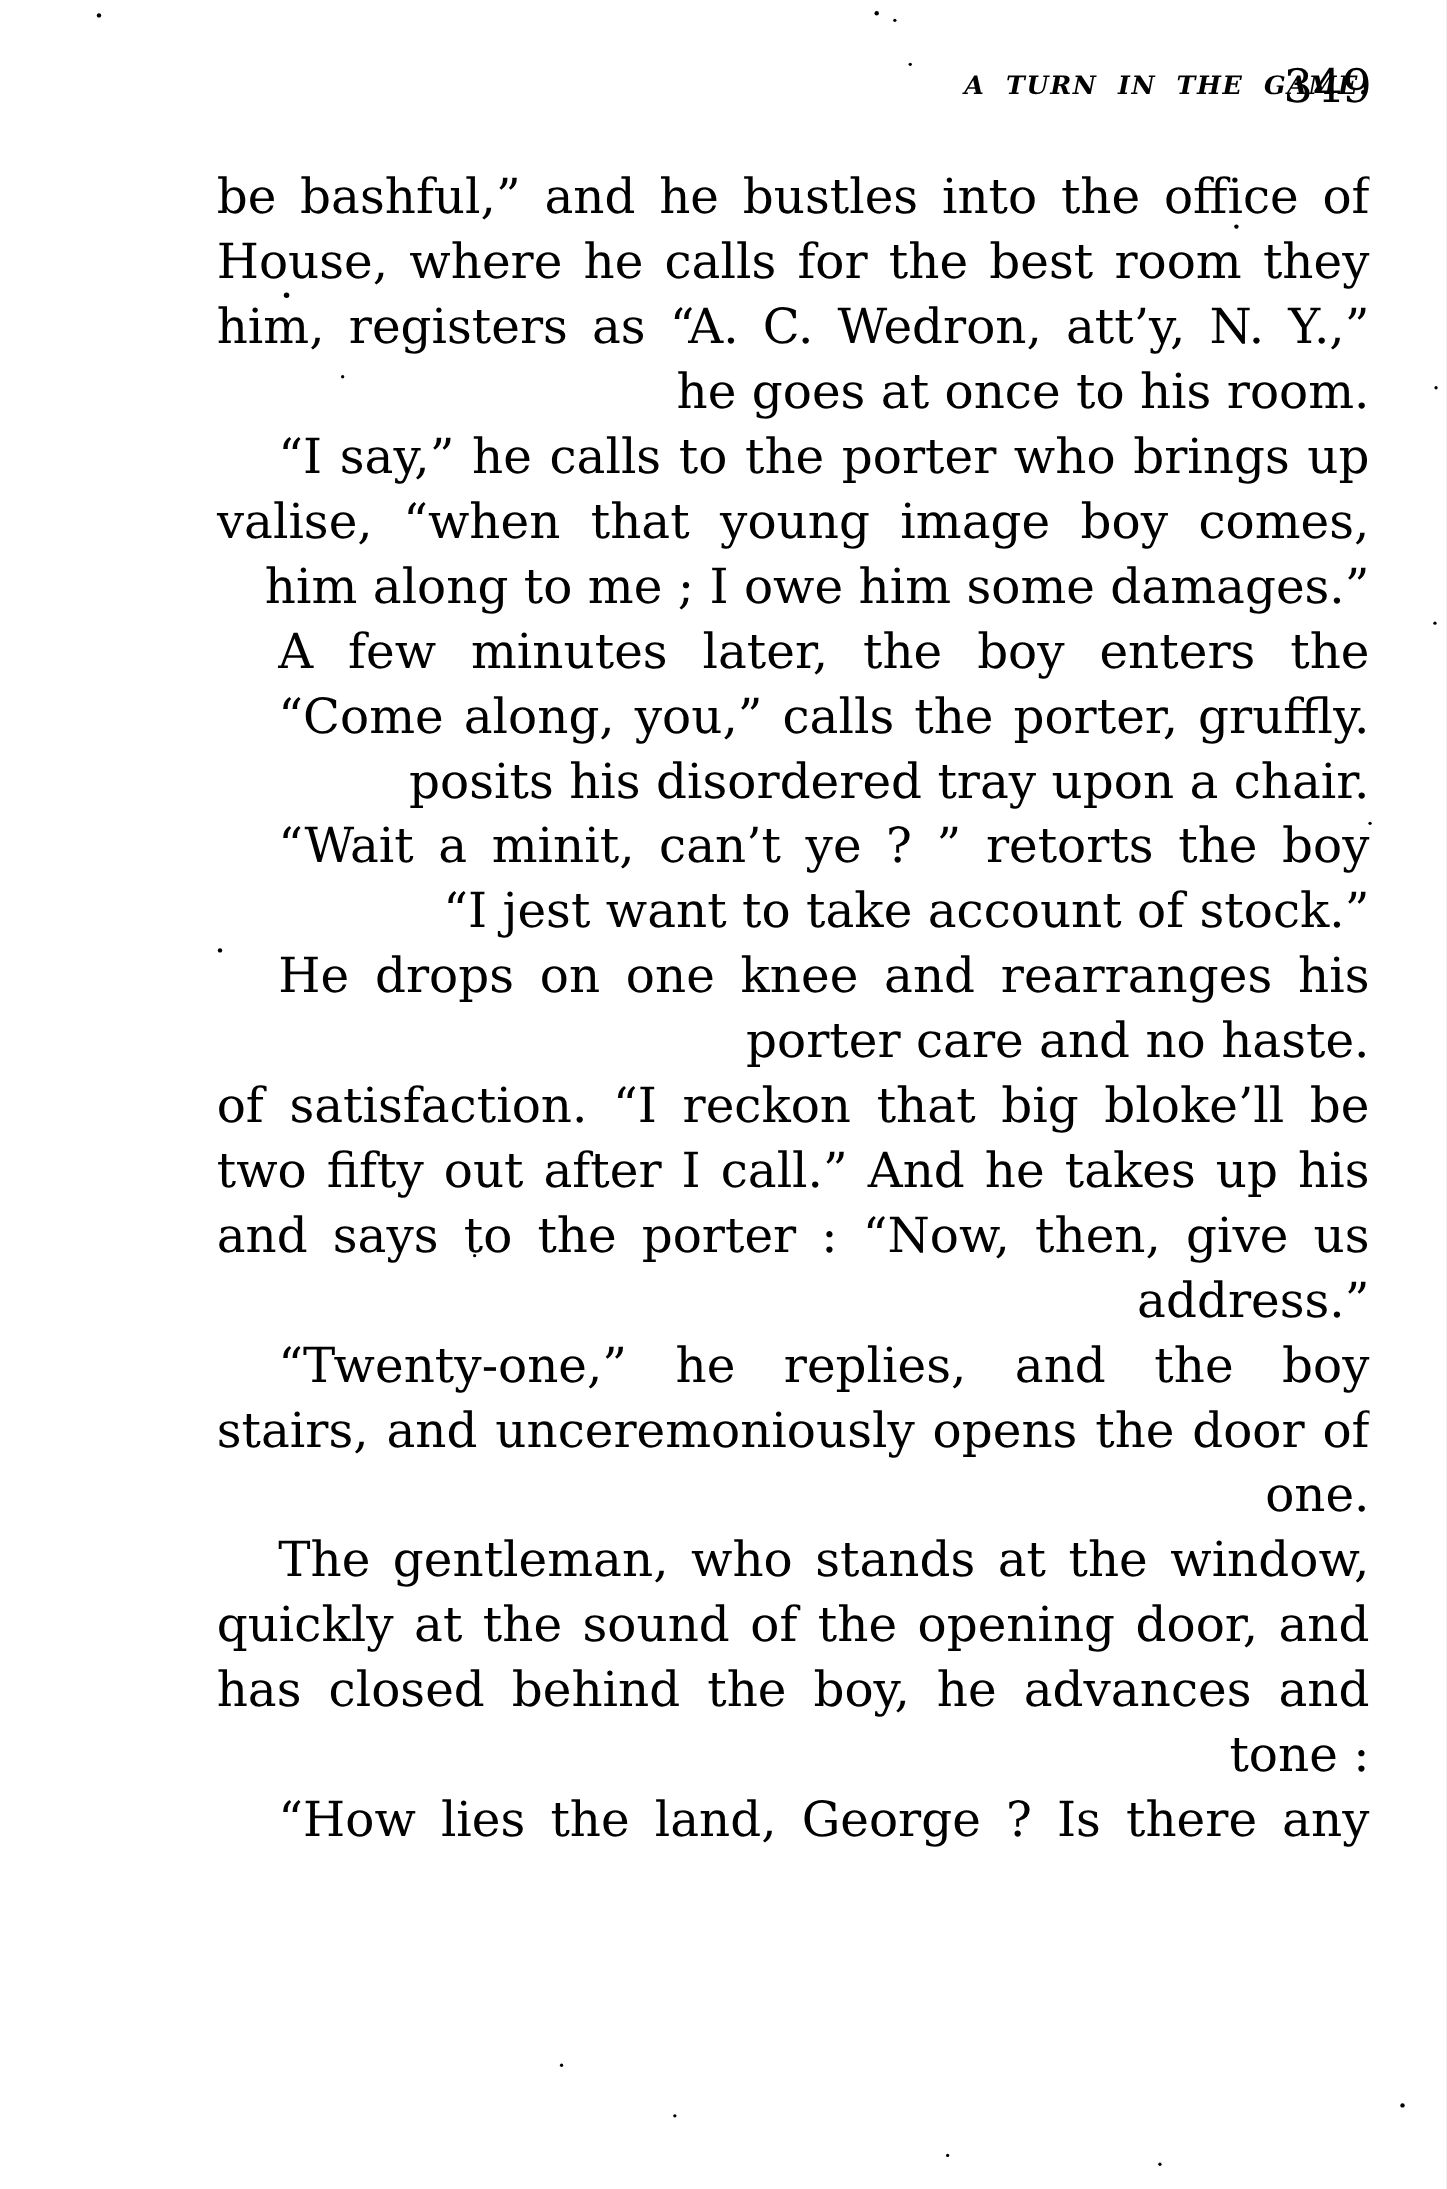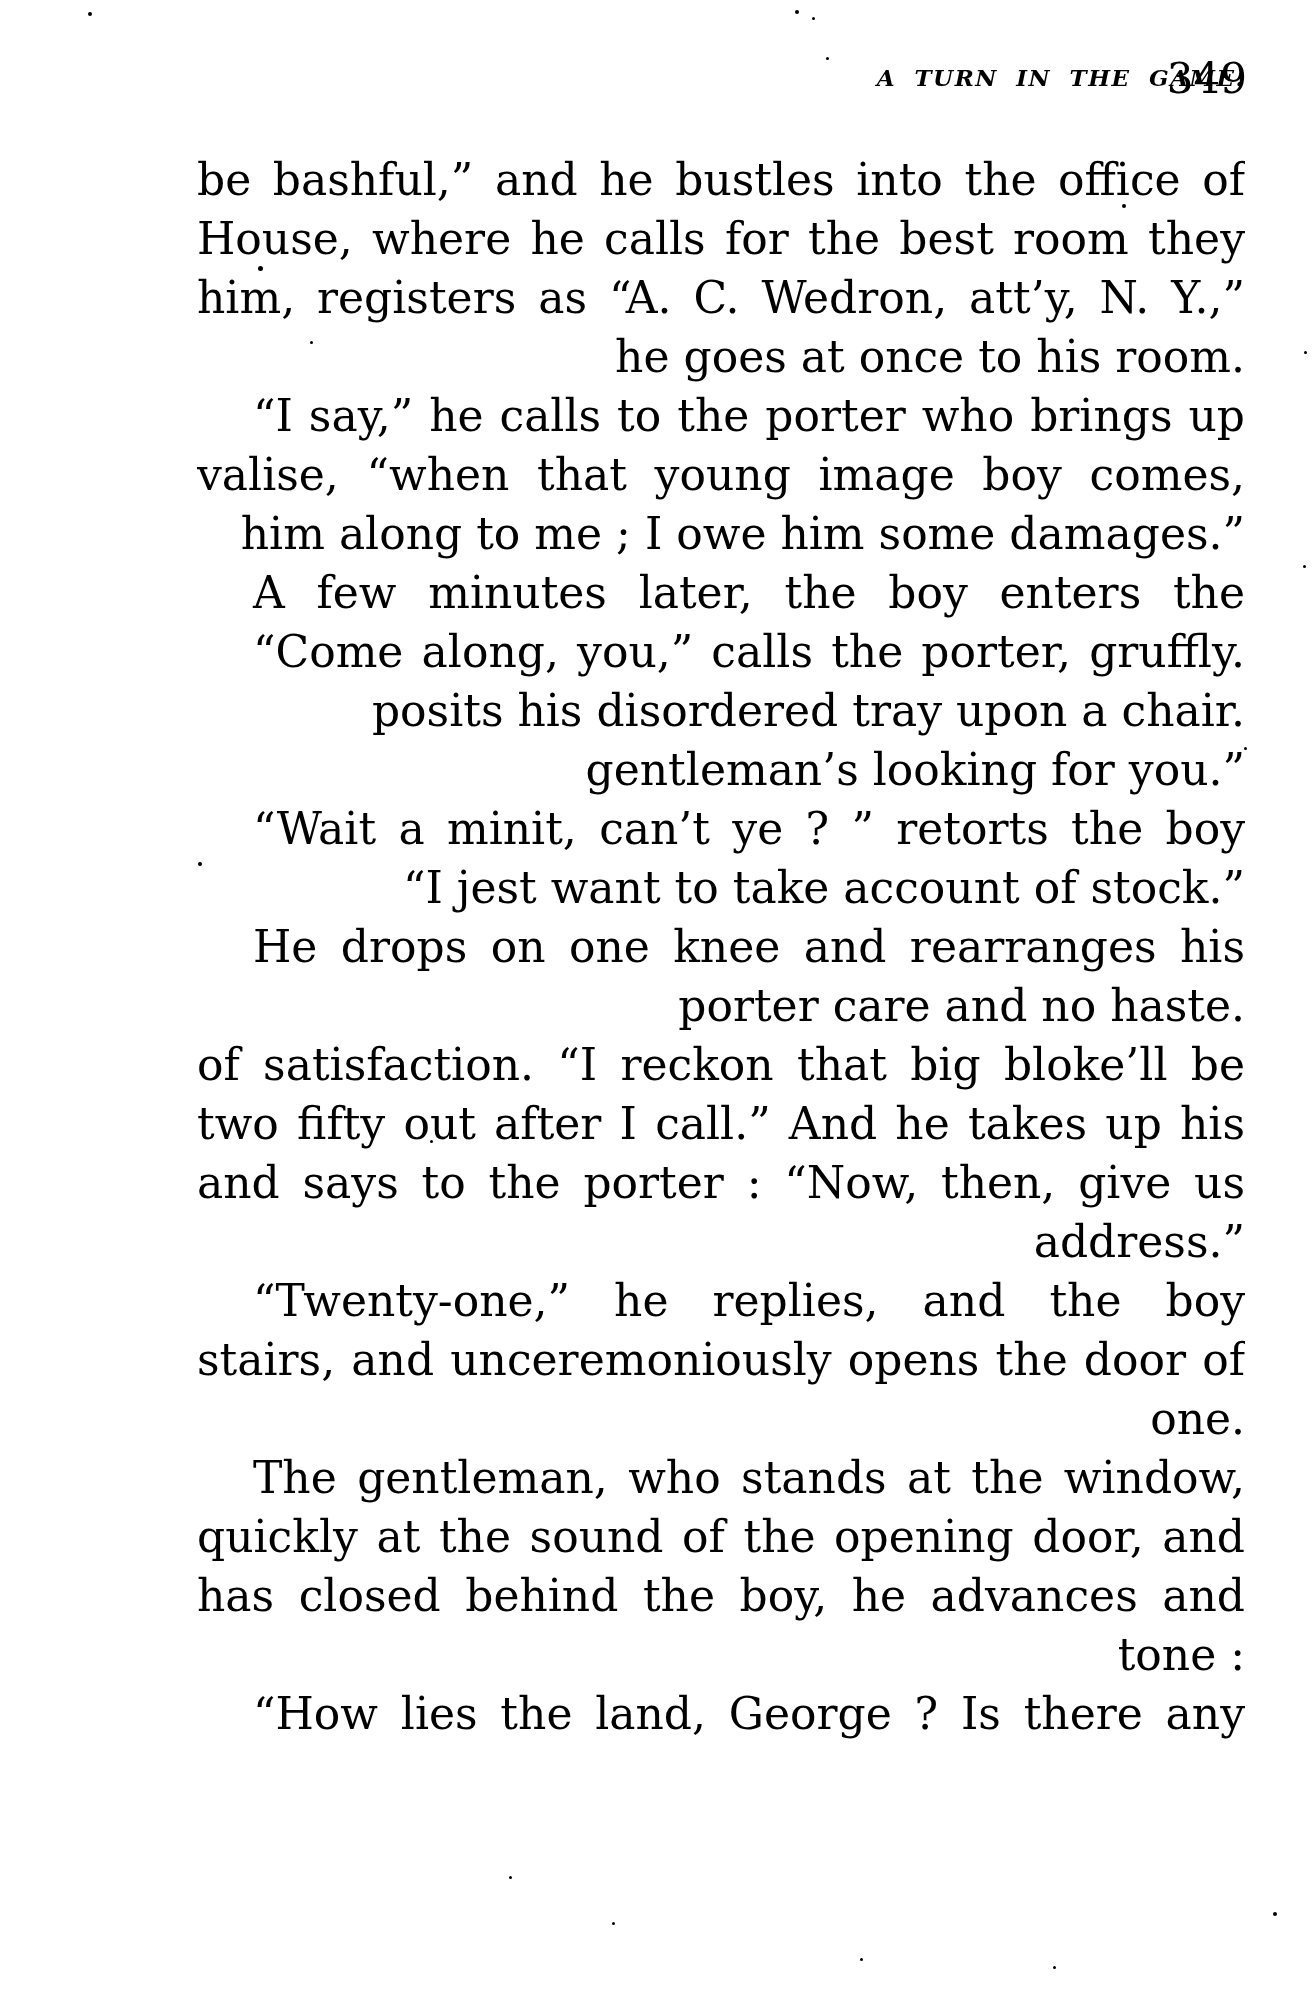--- a/index.html
+++ b/index.html
@@ -51,21 +51,20 @@
       <div class="line j">be bashful,” and he bustles into the office of the W——</div>
       <div class="line j">House, where he calls for the best room they can give</div>
       <div class="line j">him, registers as “A. C. Wedron, att’y, N. Y.,” and,</div>
       <div class="line e">he goes at once to his room.</div>
       <div class="line j ind">“I say,” he calls to the porter who brings up his</div>
       <div class="line j">valise, “when that young image boy comes, just send</div>
       <div class="line e">him along to me ; I owe him some damages.”</div>
       <div class="line j ind">A few minutes later, the boy enters the office and de-</div>
       <div class="line j ind">“Come along, you,” calls the porter, gruffly.  “The</div>
       <div class="line e">posits his disordered tray upon a chair.</div>
-      <div class="line e">gentleman’s looking for you.”</div>
       <div class="line j ind">“Wait a minit, can’t ye ? ” retorts the boy coolly.</div>
       <div class="line e">“I jest want to take account of stock.”</div>
       <div class="line j ind">He drops on one knee and rearranges his tray with</div>
       <div class="line e">porter care and no haste.</div>
       <div class="line j">of satisfaction.  “I reckon that big bloke’ll be about</div>
       <div class="line j">two fifty out after I call.”  And he takes up his tray</div>
       <div class="line j">and says to the porter :  “Now, then, give us the</div>
       <div class="line e">address.”</div>
       <div class="line j ind">“Twenty-one,” he replies, and the boy ascends the</div>
       <div class="line j">stairs, and unceremoniously opens the door of twenty-</div>

